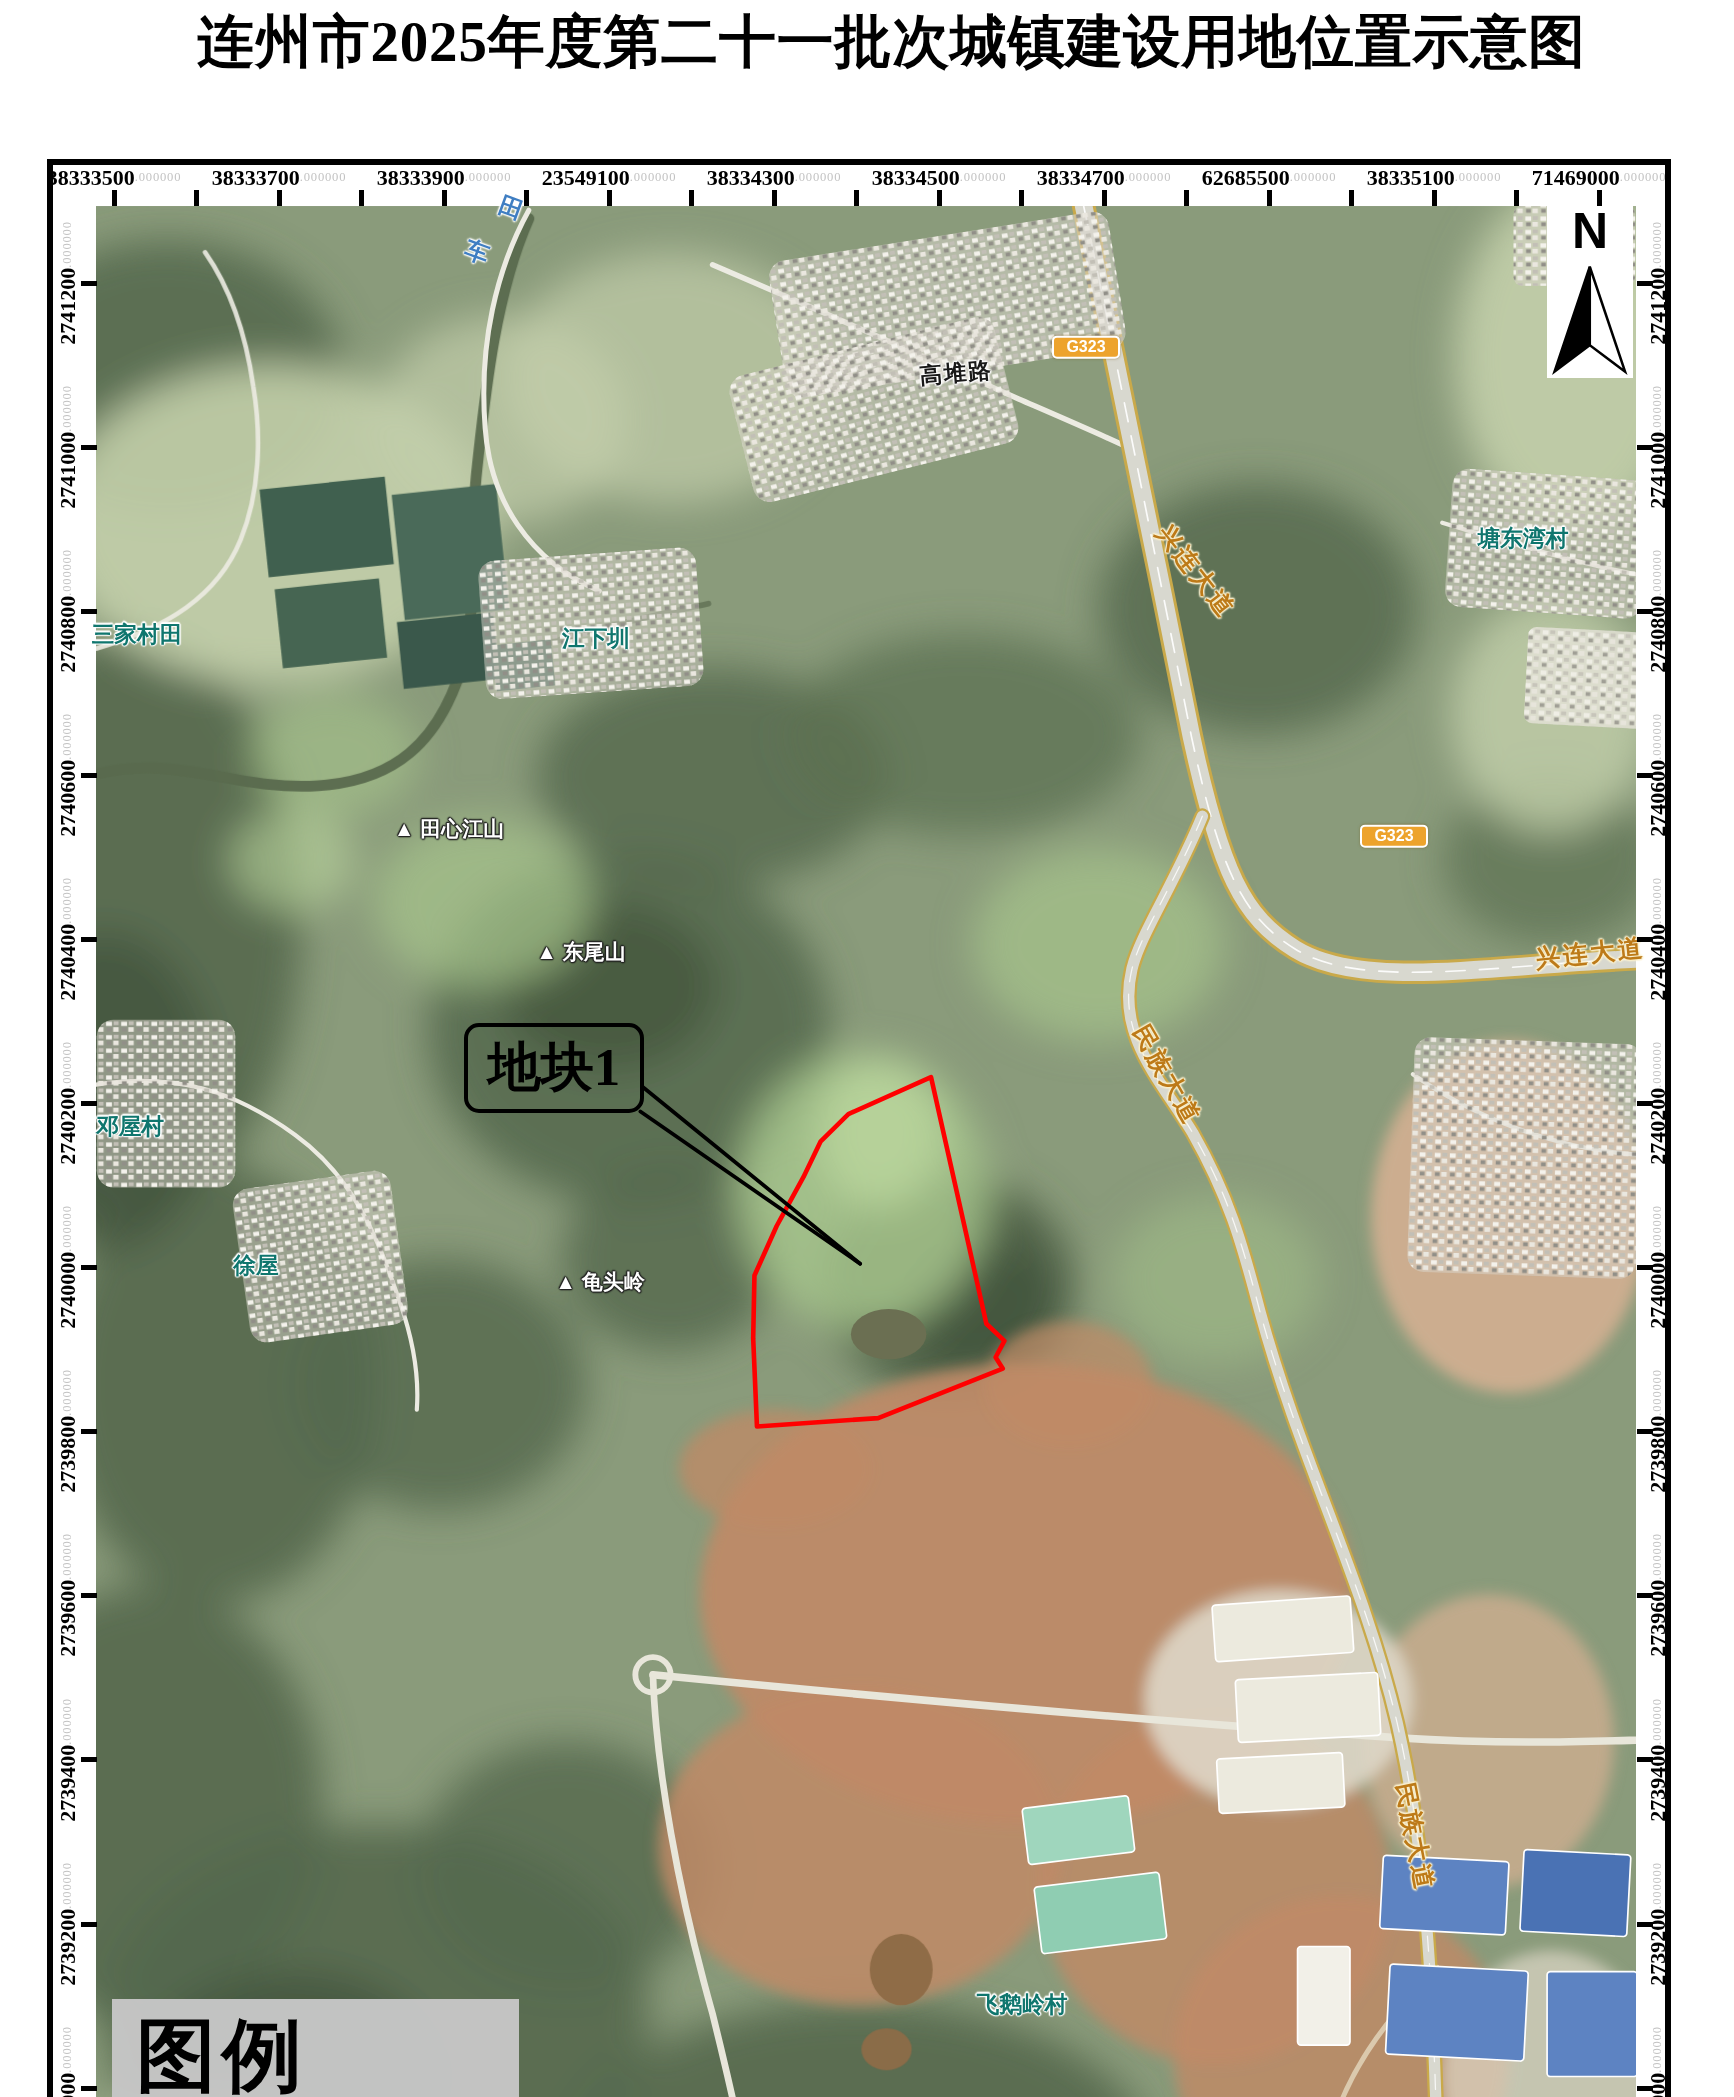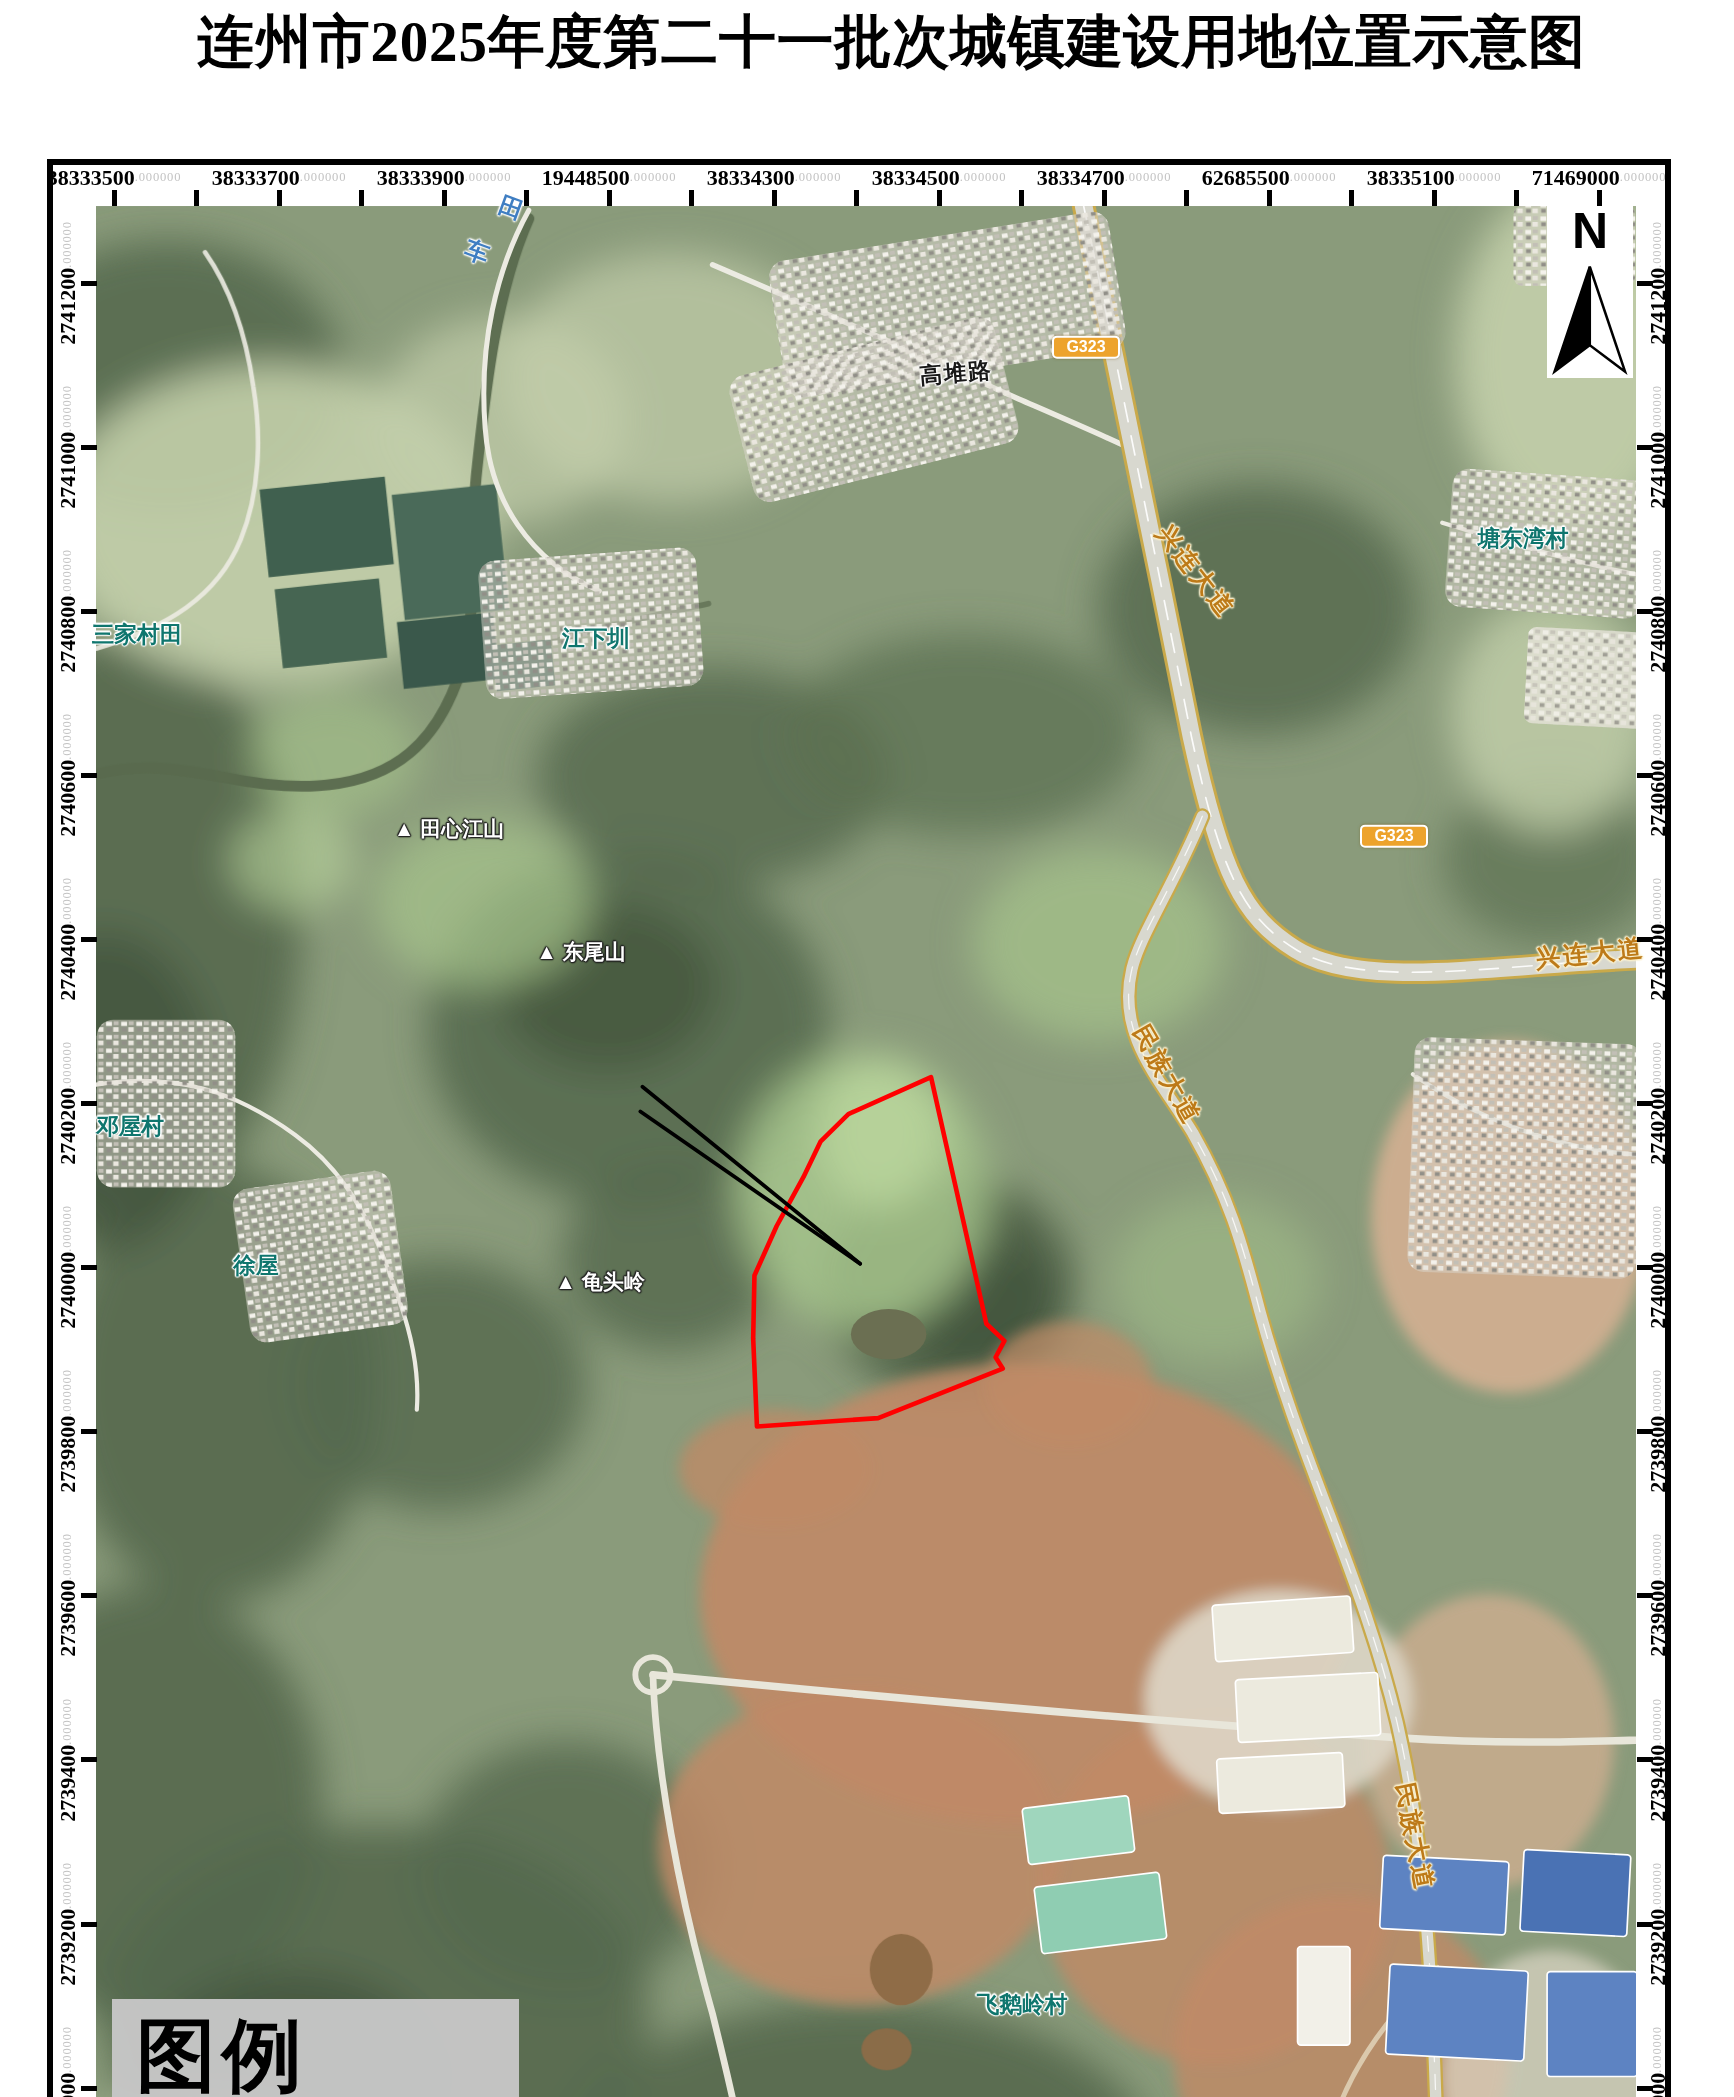--- a/index.html
+++ b/index.html
@@ -252,38 +252,41 @@
   <div class="abs rlabel" style="left:1167px;top:1075px;transform:translate(-50%,-50%) rotate(60deg)">民族大道</div>
   <div class="abs rlabel" style="left:1415px;top:1837px;transform:translate(-50%,-50%) rotate(79deg)">民族大道</div>
   <div class="abs klabel" style="left:956px;top:373px;transform:translate(-50%,-50%) rotate(-5deg)">高堆路</div>
 
   <div class="abs wlabel" style="left:511px;top:208px;transform:translate(-50%,-50%) rotate(20deg)">田</div>
   <div class="abs wlabel" style="left:477px;top:252px;transform:translate(-50%,-50%) rotate(20deg)">车</div>
 
   <div class="abs shield" style="left:1086px;top:347px">G323</div>
   <div class="abs shield" style="left:1394px;top:836px">G323</div>
 
+  <div id="callout" class="abs">
+    <div class="txt">地块1</div>
+  </div>
 
   <div id="north" class="abs">
     <div class="n">N</div>
     <svg width="86" height="126" style="position:absolute;left:0;top:48px" viewBox="0 0 205 300">
       <polygon points="102,35 18,285 102,222" fill="#000" stroke="#000" stroke-width="6" stroke-linejoin="miter"></polygon>
       <polygon points="102,35 186,285 102,222" fill="#fff" stroke="#000" stroke-width="6" stroke-linejoin="miter"></polygon>
     </svg>
   </div>
 
   <div id="legend" class="abs">
     <div id="legend-title" class="abs">图例</div>
 
   </div>
 
 <div class="abs coord h" style="left: 114px; top: 178px;"><span class="num">38333500</span><span class="dec">.000000</span></div>
     <div class="abs coord h" style="left: 279px; top: 178px;"><span class="num">38333700</span><span class="dec">.000000</span></div>
     <div class="abs coord h" style="left: 444px; top: 178px;"><span class="num">38333900</span><span class="dec">.000000</span></div>
-    <div class="abs coord h" style="left: 609px; top: 178px;"><span class="num">19448500</span><span class="dec">.000000</span></div>
+    <div class="abs coord h" style="left: 609px; top: 178px;"><span class="num">23549100</span><span class="dec">.000000</span></div>
     <div class="abs coord h" style="left: 774px; top: 178px;"><span class="num">38334300</span><span class="dec">.000000</span></div>
     <div class="abs coord h" style="left: 939px; top: 178px;"><span class="num">38334500</span><span class="dec">.000000</span></div>
     <div class="abs coord h" style="left: 1104px; top: 178px;"><span class="num">38334700</span><span class="dec">.000000</span></div>
     <div class="abs coord h" style="left: 1269px; top: 178px;"><span class="num">62685500</span><span class="dec">.000000</span></div>
     <div class="abs coord h" style="left: 1434px; top: 178px;"><span class="num">38335100</span><span class="dec">.000000</span></div>
     <div class="abs coord h" style="left: 1599px; top: 178px;"><span class="num">71469000</span><span class="dec">.000000</span></div>
     <div class="abs coord v" style="left: 68px; top: 283px;"><span class="num">2741200</span><span class="dec">.000000</span></div>
     <div class="abs coord v" style="left: 1658px; top: 283px;"><span class="num">2741200</span><span class="dec">.000000</span></div>
     <div class="abs tick" style="left: 81px; top: 281px; width: 16px; height: 4.6px;"></div>
     <div class="abs tick" style="left: 1637px; top: 281px; width: 16px; height: 4.6px;"></div>

